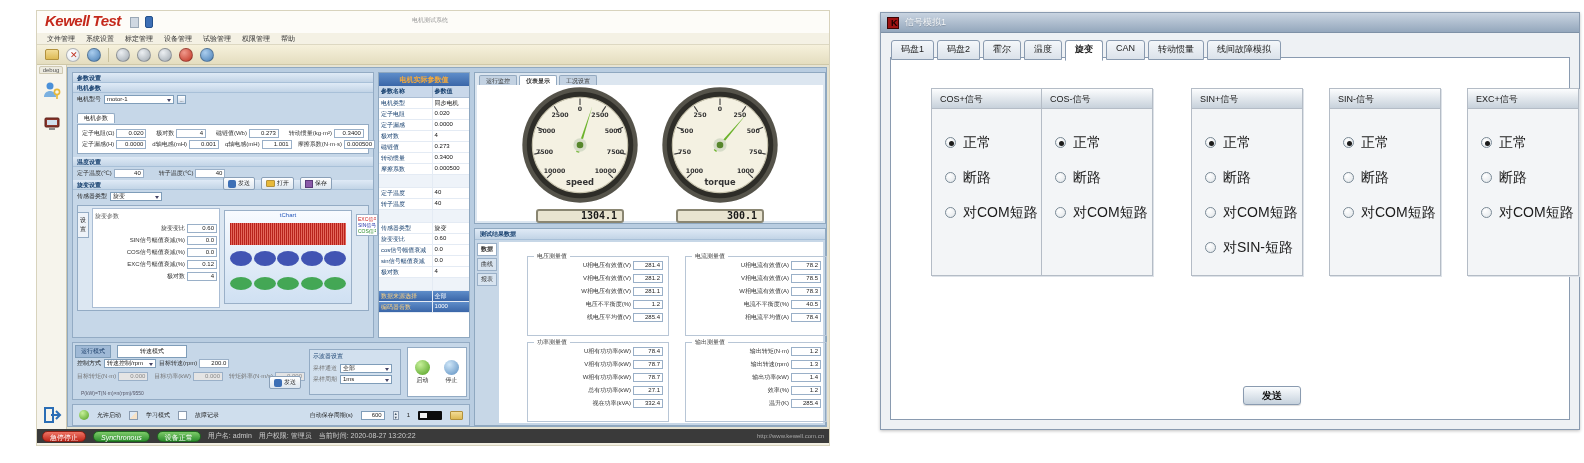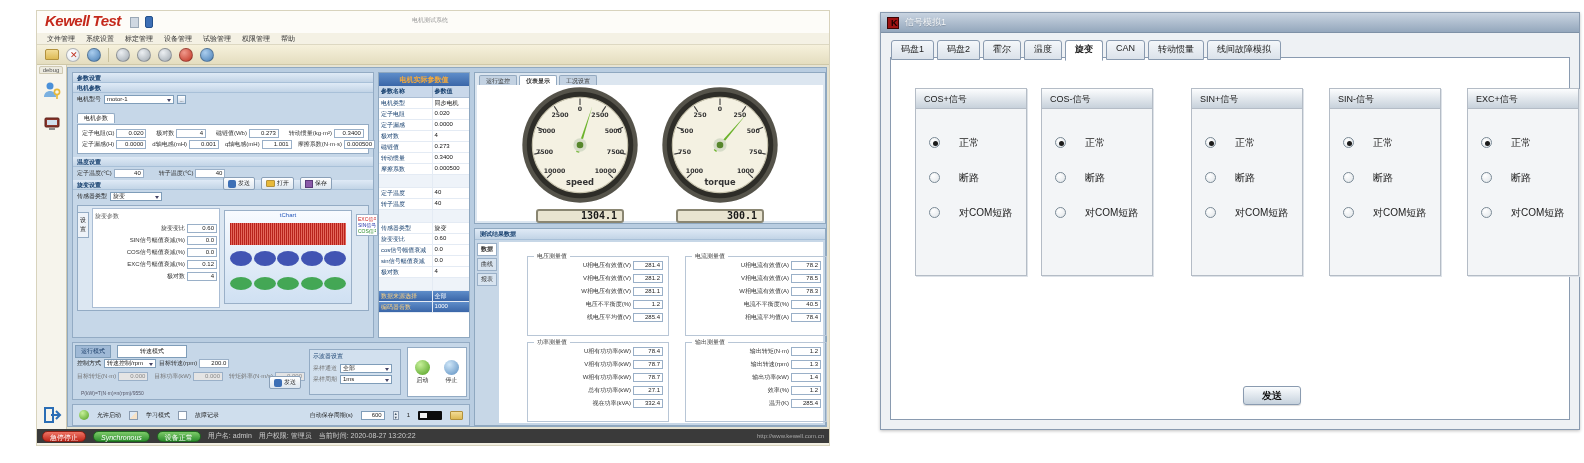--- a/index.html
+++ b/index.html
@@ -128,24 +128,24 @@
   .rd{position:absolute;left:880px;top:12px;width:700px;height:418px;background:#eef1f4;border:1px solid #8a9bb0;box-shadow:0 1px 3px rgba(0,0,0,.25)}
   .rd-titlebar{height:20px;background:linear-gradient(#c9d4e1,#94a7bc);display:flex;align-items:center;gap:6px;padding:0 6px;border-bottom:1px solid #7e91a6}
   .rd-icon{width:12px;height:12px;background:#9e1212;border:1px solid #3c0404;position:relative}
   .rd-icon::after{content:"K";position:absolute;left:3px;top:0px;font-size:9px;font-weight:bold;color:#1a0000}
   .rd-title{font-size:9px;color:rgba(255,255,255,.88);text-shadow:0 1px 1px rgba(0,0,0,.2)}
   .rd-tabs{display:flex;gap:3px;padding:7px 10px 0;position:relative;z-index:2}
   .rd-tab{font-size:9px;padding:2px 9px 3px;background:linear-gradient(#f4f7fa,#dbe2ea);border:1px solid #8a9bb0;border-radius:3px 3px 0 0;color:#222;white-space:nowrap}
   .rd-tab.active{background:#fff;font-weight:bold;border-bottom:1px solid #fff;margin-bottom:-1px;padding-bottom:4px}
   .rd-content{position:absolute;left:9px;right:9px;top:44px;bottom:9px;background:#fff;border:1px solid #8a9bb0}
   .col{position:absolute;top:30px;width:112px;height:188px;border:1px solid #b4bcc6;background:#f3f5f7;box-shadow:1px 1px 0 #dde2e8}
-  .c0{left:24px}.c1{left:150px}.c2{left:300px}.c3{left:438px}.c4{left:576px}
+  .c0{left:40px}.c1{left:150px}.c2{left:300px}.c3{left:438px}.c4{left:576px}
   .col-hdr{height:20px;background:linear-gradient(#fcfdfe,#c7d1db);border-bottom:1px solid #b4bcc6;font-size:9px;color:#1a1a1a;padding:4px 0 0 8px}
   .col-body{padding-top:16px}
-  .opt{height:35px;display:flex;align-items:center;gap:19px;padding-left:13px;font-size:10px;color:#1a1a1a}
+  .opt{height:35px;display:flex;align-items:center;gap:7px;padding-left:13px;font-size:14px;color:#1a1a1a}
   .radio{width:11px;height:11px;border-radius:50%;border:1px solid #7a8a96;background:radial-gradient(circle at 35% 30%,#fff,#dfe4e8);position:relative;flex:0 0 auto}
   .opt.checked .radio::after{content:"";position:absolute;left:3px;top:3px;width:5px;height:5px;border-radius:50%;background:#1a1a1a}
   .send-btn{position:absolute;left:352px;top:328px;width:58px;height:19px;font-size:10px;font-weight:bold;color:#111;text-align:center;line-height:17px;background:linear-gradient(#fafcfe,#c6d2dd);border:1px solid #8a9bb0;border-radius:3px;box-shadow:0 1px 1px rgba(0,0,0,.15)}
   svg text{font-family:"DejaVu Sans","Liberation Sans",sans-serif}
 </style>
 </head>
 <body>
 
 <div class="la">
 
@@ -757,20 +757,24 @@
             <span>正常</span>
           </div>
           <div class="opt">
             <span class="radio"></span>
             <span>断路</span>
           </div>
           <div class="opt">
             <span class="radio"></span>
             <span>对COM短路</span>
           </div>
+          <div class="opt">
+            <span class="radio"></span>
+            <span>对SIN-短路</span>
+          </div>
       </div>
     </div>
 
     <div class="col c3">
       <div class="col-hdr">SIN-信号</div>
       <div class="col-body">
         <div class="opt checked">
             <span class="radio"></span>
             <span>正常</span>
           </div>

